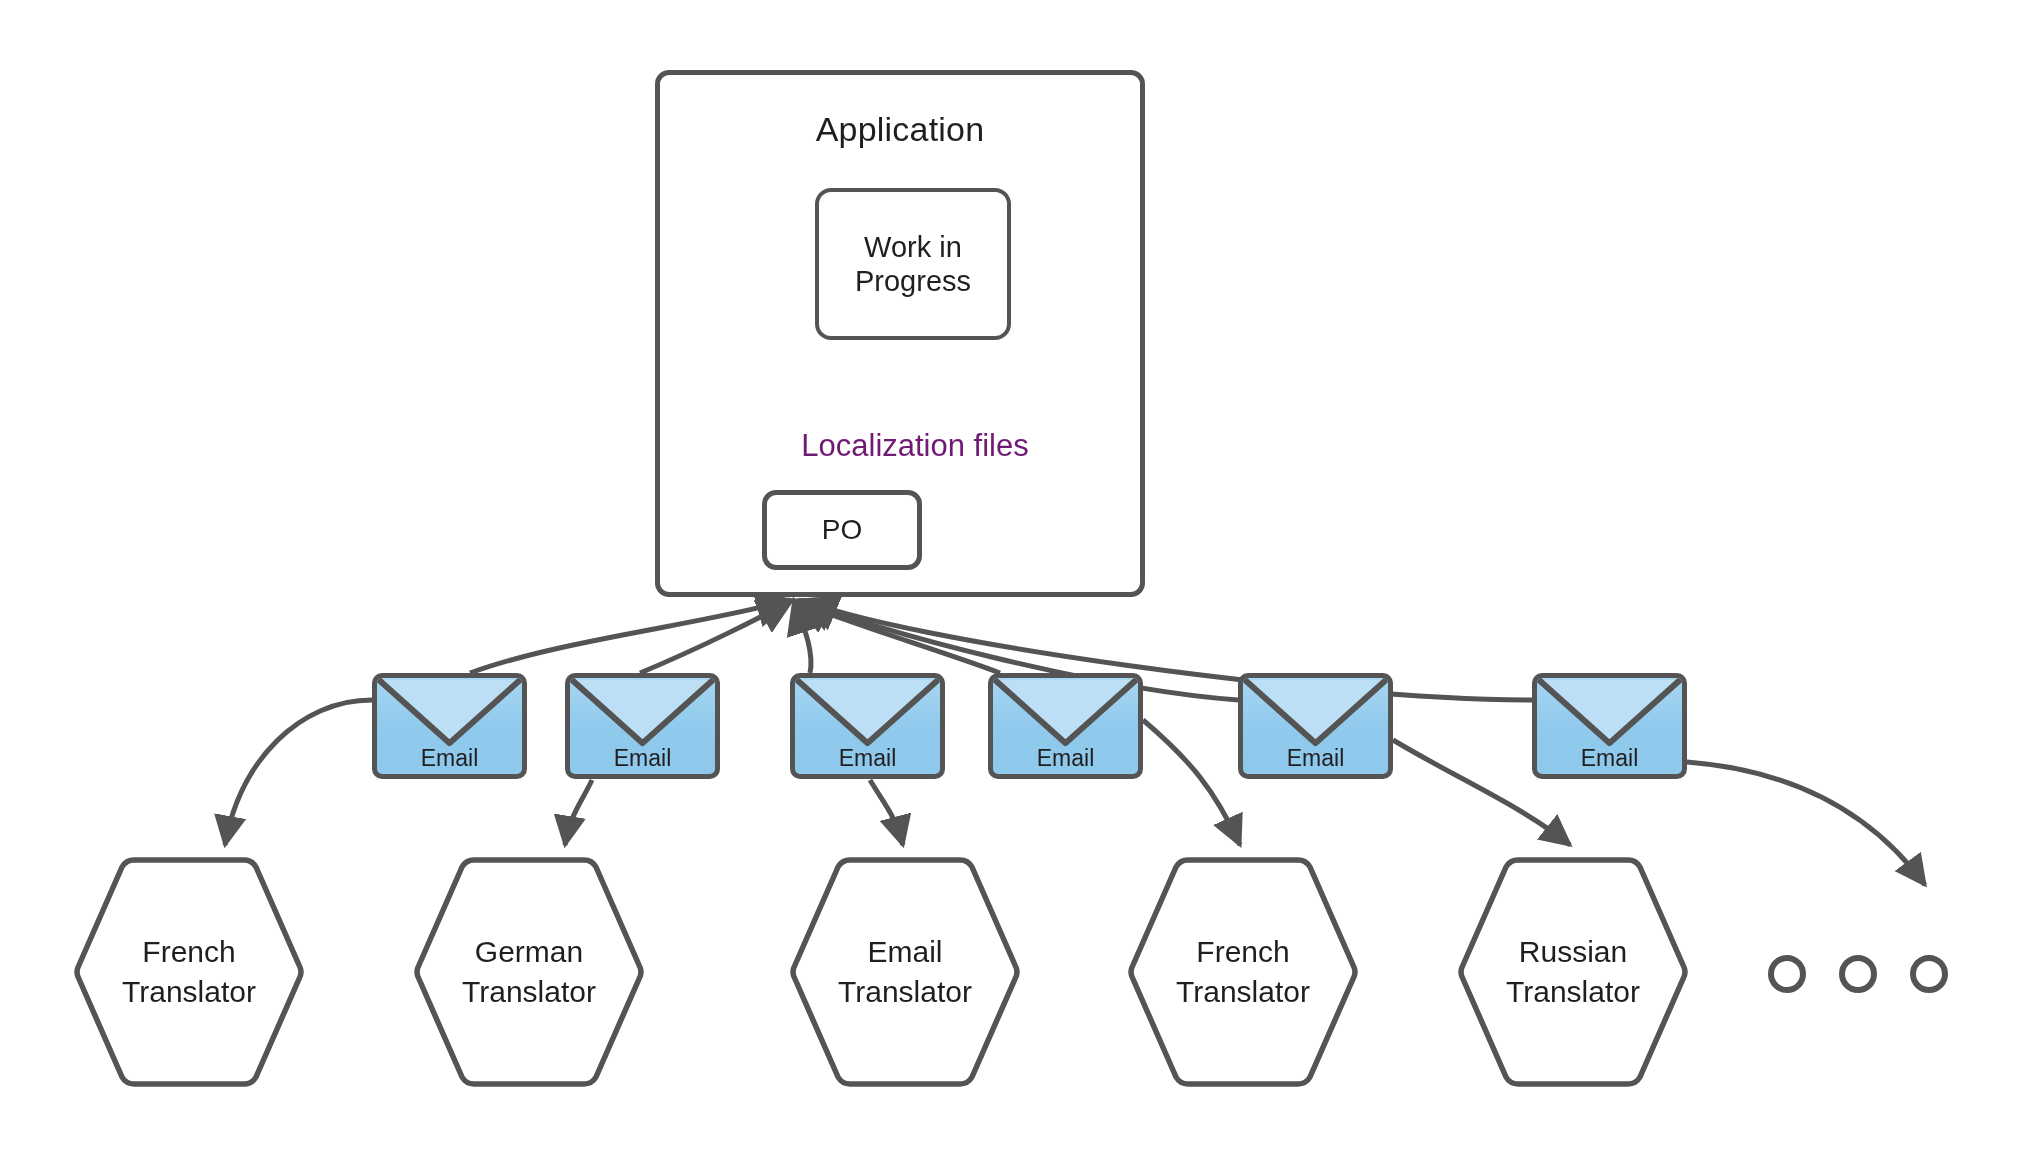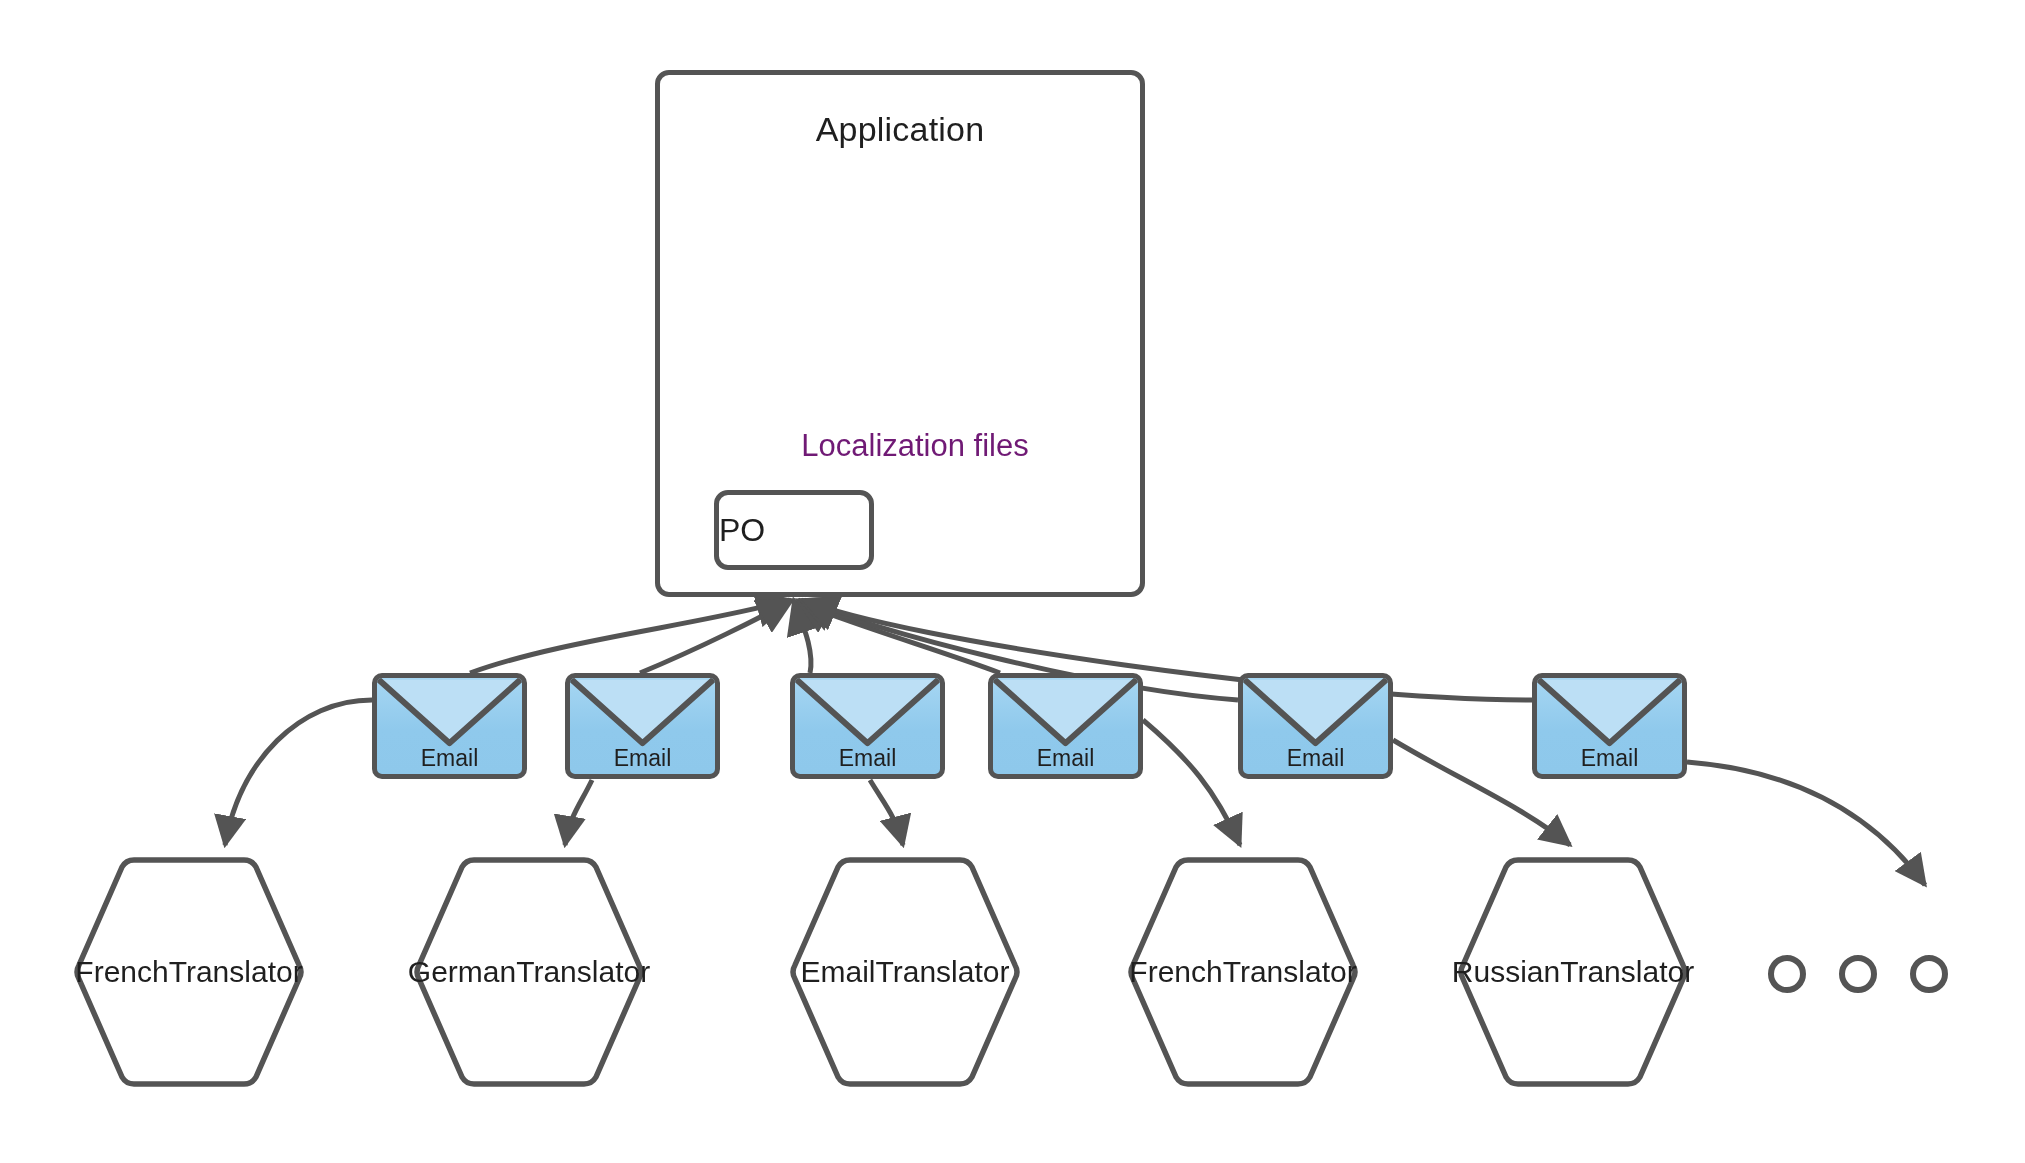--- a/index.html
+++ b/index.html
@@ -88,22 +88,24 @@
 
   
   .file-box {
     position: absolute;
     border: 5px solid #545454;
     border-radius: 14px;
     background: #ffffff;
     box-sizing: border-box;
     display: flex;
     align-items: center;
-    font-size: 32px;
-    color: #1f1f1f;
+    justify-content: center;
+    font-size: 28px;
+    color: #1f1f1f;
+    margin-left: 48px;
   }
   .file-po { left: 714px; top: 490px; width: 160px; height: 80px; }
   .file-js { left: 945px; top: 490px; width: 155px; height: 80px; }
 
   
   .email {
     position: absolute;
     width: 155px;
     height: 106px;
     top: 673px;
@@ -140,21 +142,21 @@
     height: 234px;
   }
   .hexwrap svg { display: block; }
   .hex-label {
     position: absolute;
     left: 0;
     top: 0;
     width: 100%;
     height: 100%;
     display: flex;
-    flex-direction: row;
+    flex-direction: column;
     align-items: center;
     justify-content: center;
     font-size: 30px;
     line-height: 1.32;
     color: #1f1f1f;
     text-align: center;
     pointer-events: none;
   }
 
   
@@ -213,20 +215,24 @@
       <path d="M 870 780 C 885 805 895 815 903 845" marker-end="url(#arrow)"></path>
       <path d="M 1143 720 C 1190 760 1215 790 1240 845" marker-end="url(#arrow)"></path>
       <path d="M 1393 740 C 1460 780 1520 805 1570 845" marker-end="url(#arrow)"></path>
       <path d="M 1687 762 C 1790 770 1870 810 1925 885" marker-end="url(#arrow)"></path>
     </g>
   </svg>
 
   <div class="app-box"></div>
   <div class="app-title">Application</div>
 
+  <div class="wip-box">
+    <span class="wip-label">Work in
+Progress</span>
+  </div>
 
   <div class="loc-label">Localization files</div>
 
   <div class="file-box file-po">
     <span>PO</span>
   </div>
 
   <div class="email" style="left:372px;">
     <svg class="flap" viewBox="0 0 155 106" preserveAspectRatio="none">
       <path d="M 2 2 L 77.5 72 L 153 2 L 153 2 Z" fill="#bcdff5"></path>

